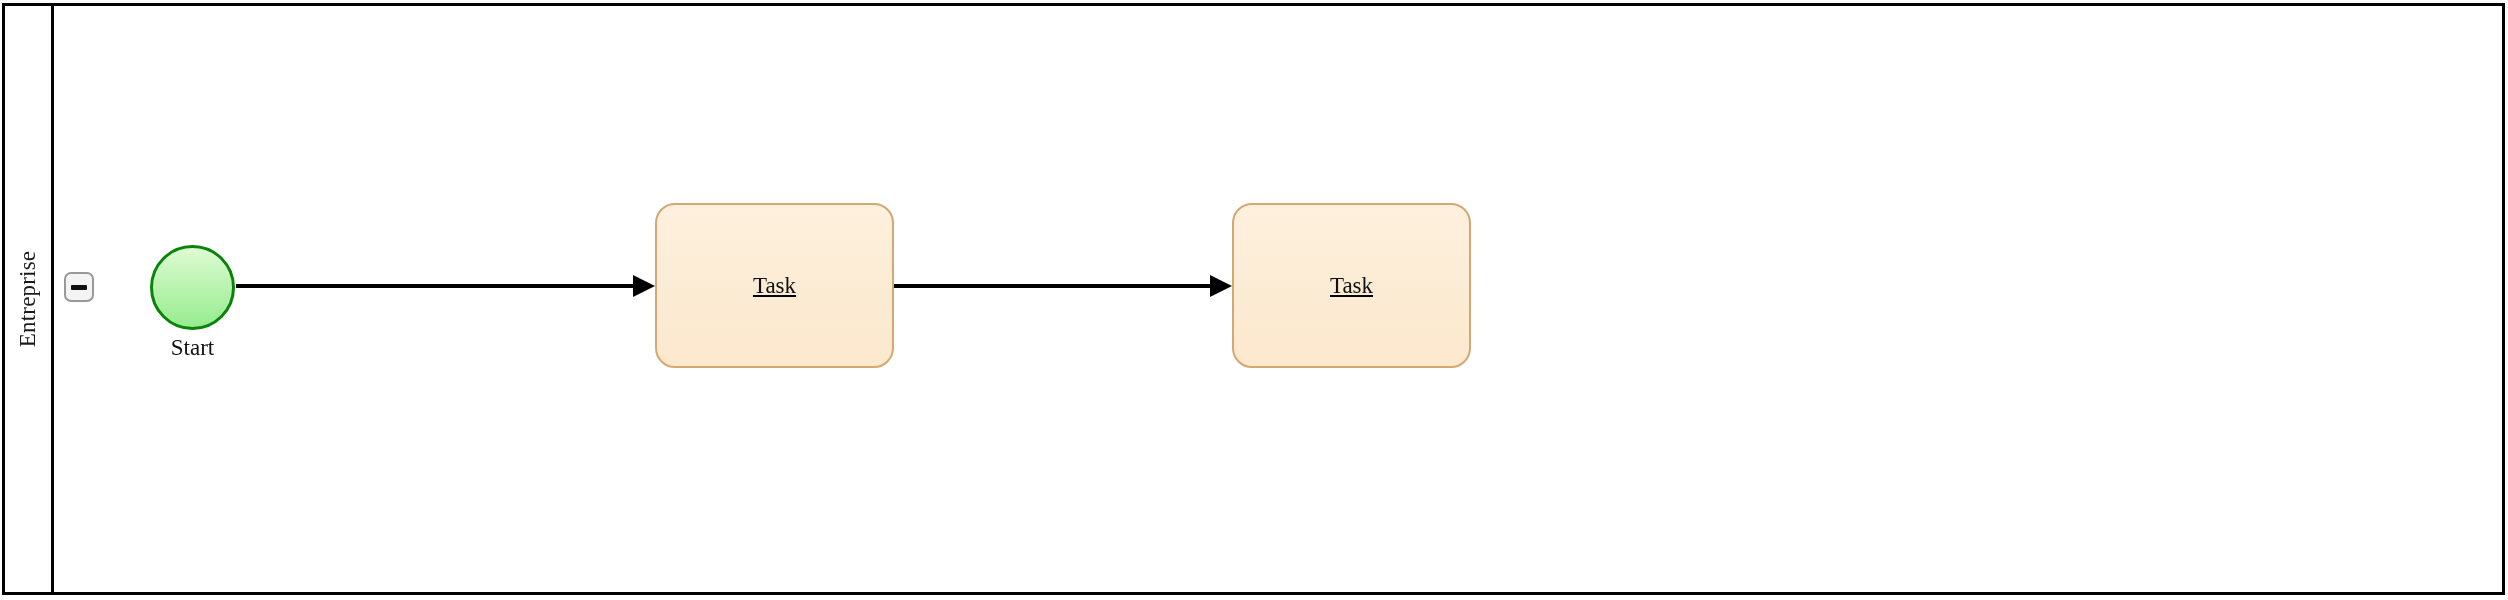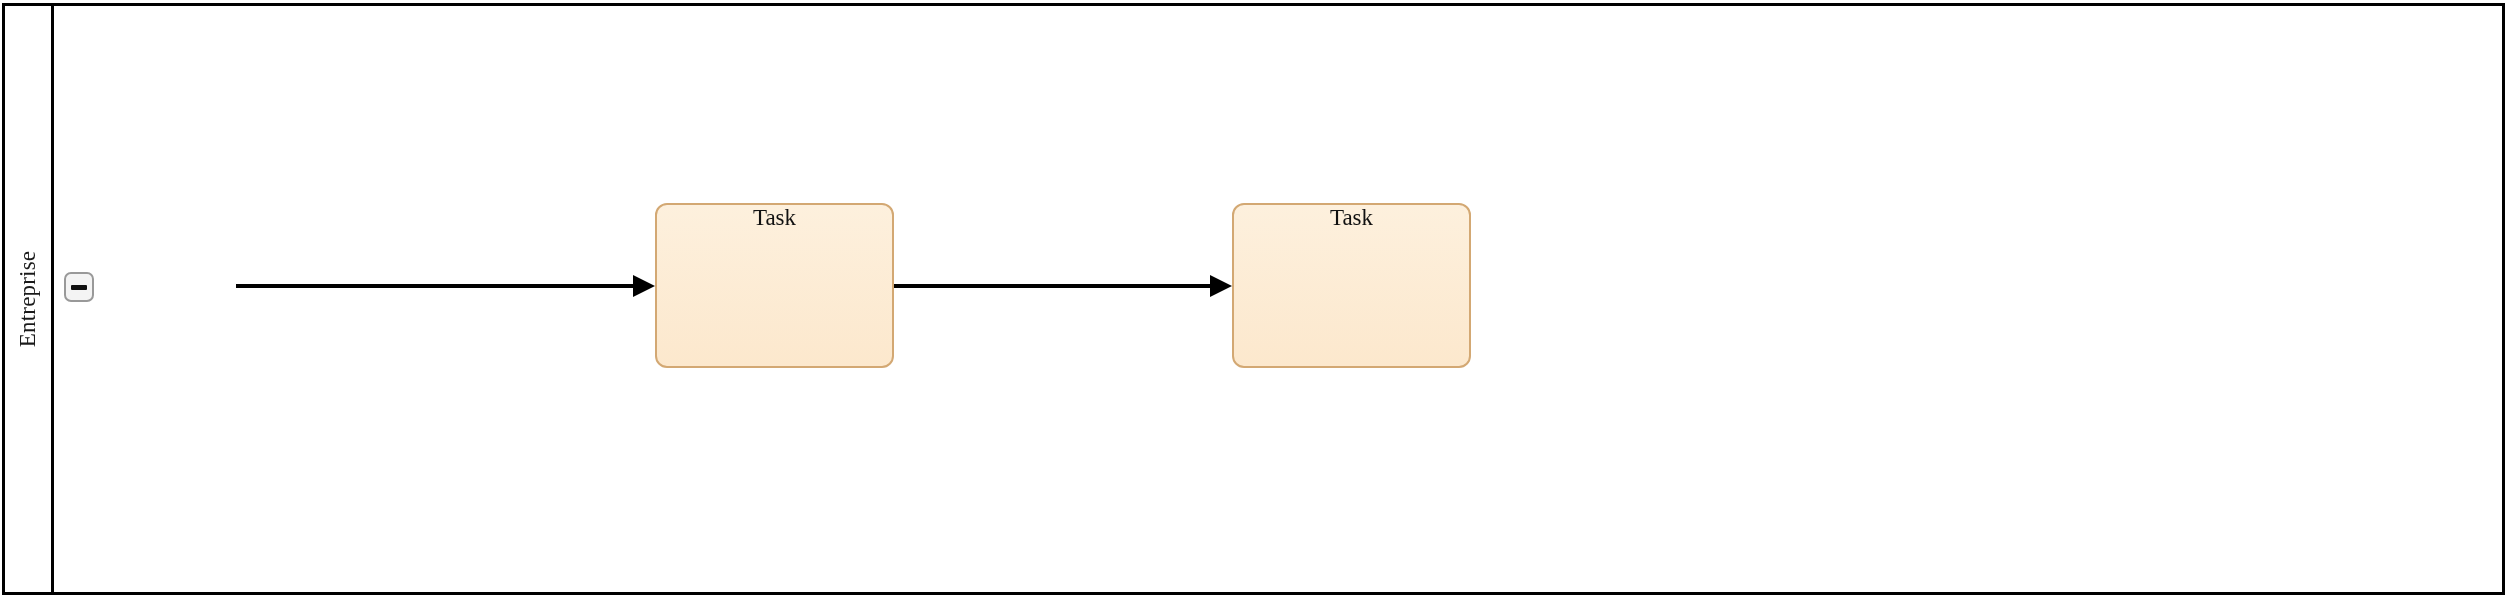--- a/index.html
+++ b/index.html
@@ -115,25 +115,26 @@
     font-family: "Liberation Serif", "DejaVu Serif", serif;
     font-size: 23px;
     color: #111111;
   }
 
   
   .task {
     position: absolute;
     box-sizing: border-box;
     border: 2px solid #d3a873;
-    border-radius: 12px;
+    border-radius: 20px;
     background: linear-gradient(to bottom, #fdf0dd 0%, #fdeedb 45%, #fce8cd 100%);
     display: flex;
-    align-items: flex-start;
+    align-items: center;
     justify-content: center;
+    text-decoration: underline;
   }
   .task .task-label {
     font-family: "Liberation Serif", "DejaVu Serif", serif;
     font-size: 23px;
     color: #111111;
   }
 
   
   .flow {
     position: absolute;
@@ -176,20 +177,24 @@
       <div class="flow" id="flow-0" style="left: 182px; top: 280px; width: 419px;">
         <div class="flow-line" style="width: 399px; background: rgb(0, 0, 0);"></div>
         <div class="flow-arrowhead" style="left: 397px; border-left-color: rgb(0, 0, 0);"></div>
       </div>
 
       <div class="flow" id="flow-1" style="left: 840px; top: 280px; width: 338px;">
         <div class="flow-line" style="width: 318px; background: rgb(0, 0, 0);"></div>
         <div class="flow-arrowhead" style="left: 316px; border-left-color: rgb(0, 0, 0);"></div>
       </div>
 
+      <div class="start-event" id="node-0" style="left: 96px; top: 239px; width: 85px; height: 85px;">
+        <div class="circle" style="width: 85px; height: 85px; border-color: rgb(9, 132, 9); background: linear-gradient(rgb(221, 251, 210) 0%, rgb(150, 236, 142) 100%);"></div>
+        <div class="event-label" style="top: 90px;">Start</div>
+      </div>
 
       <div class="task" id="node-1" style="left: 601px; top: 197px; width: 239px; height: 165px; border-color: rgb(211, 168, 115); background: linear-gradient(rgb(253, 240, 221) 0%, rgb(252, 232, 205) 100%);">
         <span class="task-label">Task</span>
       </div>
 
       <div class="task" id="node-2" style="left: 1178px; top: 197px; width: 239px; height: 165px; border-color: rgb(211, 168, 115); background: linear-gradient(rgb(253, 240, 221) 0%, rgb(252, 232, 205) 100%);">
         <span class="task-label">Task</span>
       </div>
 
     </div>

